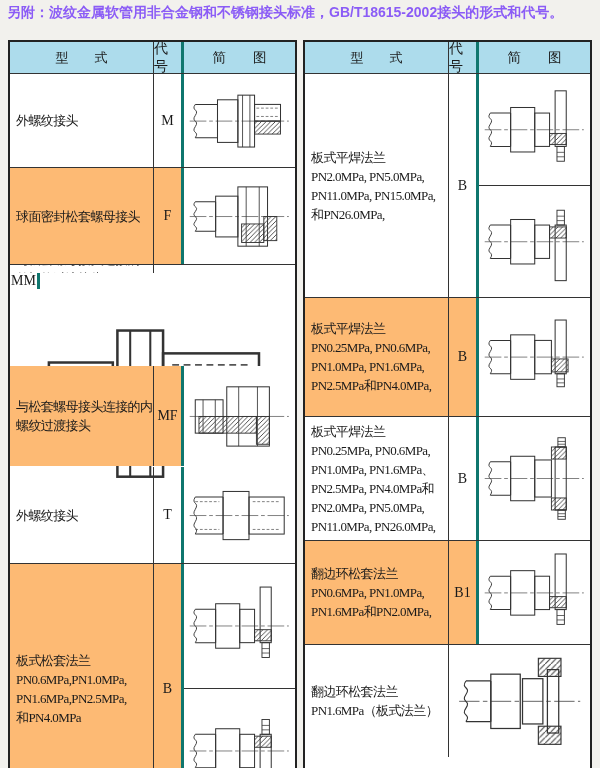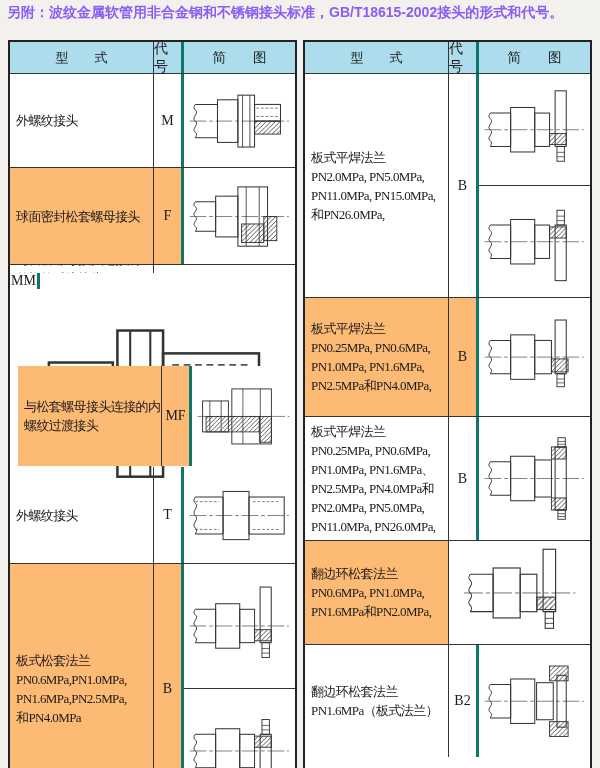--- a/index.html
+++ b/index.html
@@ -120,21 +120,21 @@
                 <rect x="42" y="16" width="20" height="64" fill="none" stroke="#333" stroke-width="1.1"></rect>
                 <line x1="47.6" y1="16" x2="47.6" y2="80" stroke="#333" stroke-width="0.9"></line>
                 <line x1="56.4" y1="16" x2="56.4" y2="80" stroke="#333" stroke-width="0.9"></line>
                 <rect x="62" y="26" width="42" height="44" fill="none" stroke="#333" stroke-width="1.1"></rect>
                 <line x1="66" y1="31" x2="100" y2="31" stroke="#555" stroke-width="0.8" stroke-dasharray="3 2"></line>
                 <rect x="16" y="48" width="84" height="16" fill="url(#h3)" stroke="#333" stroke-width="1"></rect>
               </svg>
             </div>
           </div>
         </div>
-        <div class="row" style="height: 101px; margin-left: 8px;">
+        <div class="row" style="height: 101px;">
           <div class="cell cell-type hl-bg">与松套螺母接头连接的内
 螺纹过渡接头</div>
           <div class="cell cell-code hl-bg">MF</div>
           <div class="cell cell-diag">
             <div class="diag">
               <svg viewBox="0 0 115 95" preserveAspectRatio="xMidYMid meet">
                 <defs>
                   <pattern id="h4" patternUnits="userSpaceOnUse" width="5" height="5">
                     <path d="M0 5 L5 0" stroke="#444" stroke-width="1"></path>
                   </pattern>
@@ -336,20 +336,21 @@
                 <line x1="83" y1="86" x2="91" y2="86" stroke="#333" stroke-width="0.8"></line>
                 <line x1="83" y1="89" x2="91" y2="89" stroke="#333" stroke-width="0.8"></line>
               </svg>
             </div>
           </div>
         </div>
         <div class="row" style="height: 104px;">
           <div class="cell cell-type hl-bg">翻边环松套法兰
 PN0.6MPa, PN1.0MPa,
 PN1.6MPa和PN2.0MPa,</div>
+          <div class="cell cell-code hl-bg">B1</div>
           <div class="cell cell-diag">
             <div class="diag">
               <svg viewBox="0 0 115 95" preserveAspectRatio="xMidYMid meet">
                 <defs>
                   <pattern id="h12" patternUnits="userSpaceOnUse" width="5" height="5">
                     <path d="M0 5 L5 0" stroke="#444" stroke-width="1"></path>
                   </pattern>
                 </defs>
                 <line x1="4" y1="48" x2="111" y2="48" stroke="#555" stroke-width="0.8" stroke-dasharray="18 3 4 3"></line>
                 <path d="M10 30 H32 M10 66 H32 M32 30 V66" fill="none" stroke="#333" stroke-width="1.1"></path>
@@ -361,21 +362,20 @@
                 <rect x="82" y="66" width="8" height="16" fill="none" stroke="#333" stroke-width="1"></rect>
                 <line x1="82" y1="72.4" x2="90" y2="72.4" stroke="#333" stroke-width="0.8"></line>
                 <line x1="82" y1="77.2" x2="90" y2="77.2" stroke="#333" stroke-width="0.8"></line>
               </svg>
             </div>
           </div>
         </div>
         <div class="row" style="height: 113px;">
           <div class="cell cell-type">翻边环松套法兰
 PN1.6MPa（板式法兰）</div>
-          <div class="cell cell-code">B2</div>
           <div class="cell cell-diag">
             <div class="diag">
               <svg viewBox="0 0 115 95" preserveAspectRatio="xMidYMid meet">
                 <defs>
                   <pattern id="h13" patternUnits="userSpaceOnUse" width="5" height="5">
                     <path d="M0 5 L5 0" stroke="#444" stroke-width="1"></path>
                   </pattern>
                 </defs>
                 <line x1="4" y1="48" x2="111" y2="48" stroke="#555" stroke-width="0.8" stroke-dasharray="18 3 4 3"></line>
                 <path d="M10 30 H32 M10 66 H32 M32 30 V66" fill="none" stroke="#333" stroke-width="1.1"></path>

